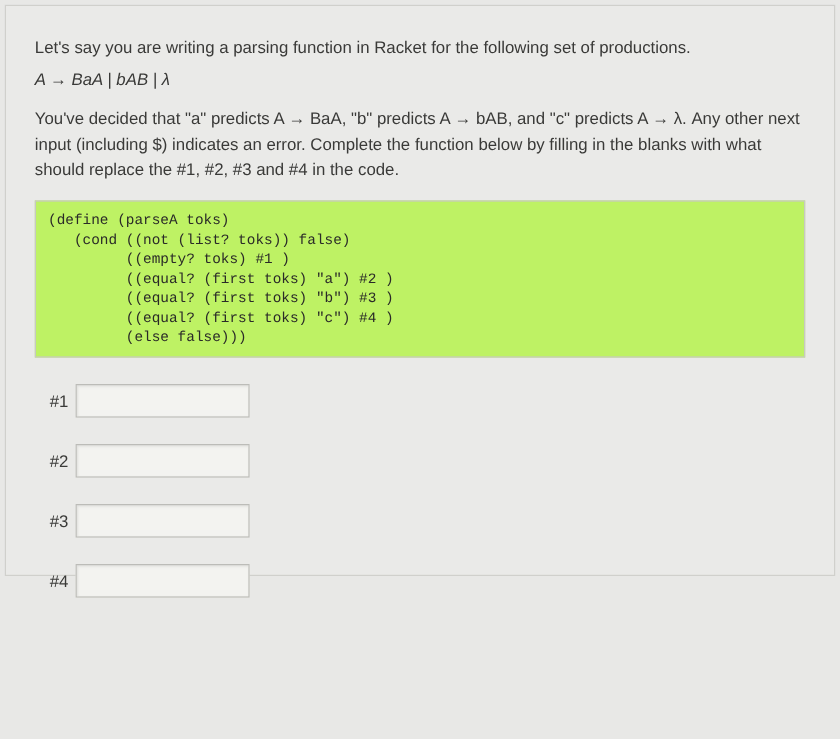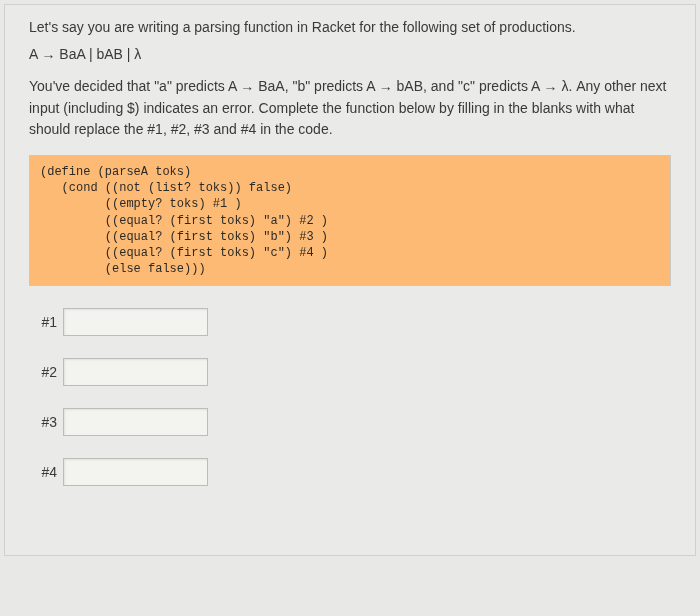--- a/index.html
+++ b/index.html
@@ -6,45 +6,46 @@
   body {
     margin: 0;
     padding: 0;
     background: #e8e8e6;
     font-family: -apple-system, BlinkMacSystemFont, "Segoe UI", Arial, sans-serif;
     width: 700px;
     height: 616px;
     overflow: hidden;
   }
   .container {
-    padding: 12px 24px;
+    padding: 24px 24px;
     background: #eaeae8;
     border: 1px solid #d0d0cc;
     margin: 4px;
-    height: 552px;
+    height: 476px;
   }
   .intro {
     color: #3a3a38;
     font-size: 14px;
     line-height: 1.5;
     margin-bottom: 8px;
   }
   .grammar {
     color: #3a3a38;
     font-size: 14px;
     margin-bottom: 14px;
+    font-style: italic;
   }
   .para {
     color: #3a3a38;
     font-size: 14px;
     line-height: 1.55;
     margin-bottom: 12px;
   }
   .codebox {
-    background: #fdba74;
+    background: #bef264;
     border: 1px solid #c8c8c4;
     padding: 8px 10px;
     font-family: "Courier New", monospace;
     font-size: 12px;
     line-height: 1.35;
     white-space: pre;
     color: #2a2a28;
     margin-top: 14px;
     margin-bottom: 22px;
   }

